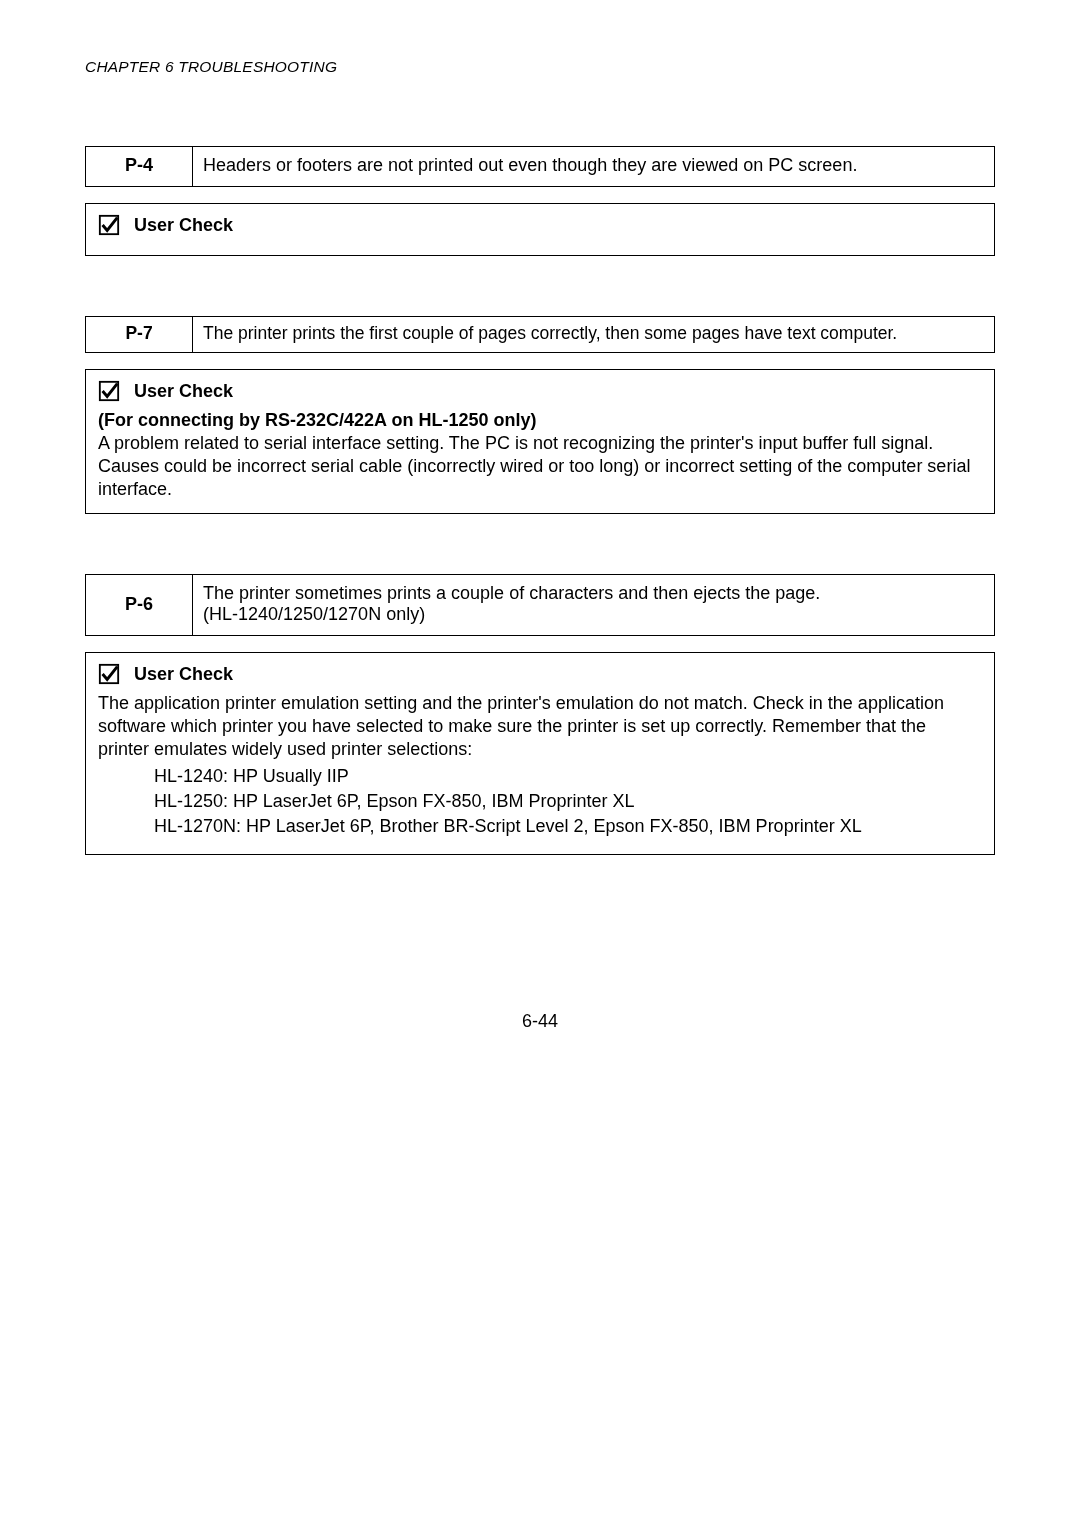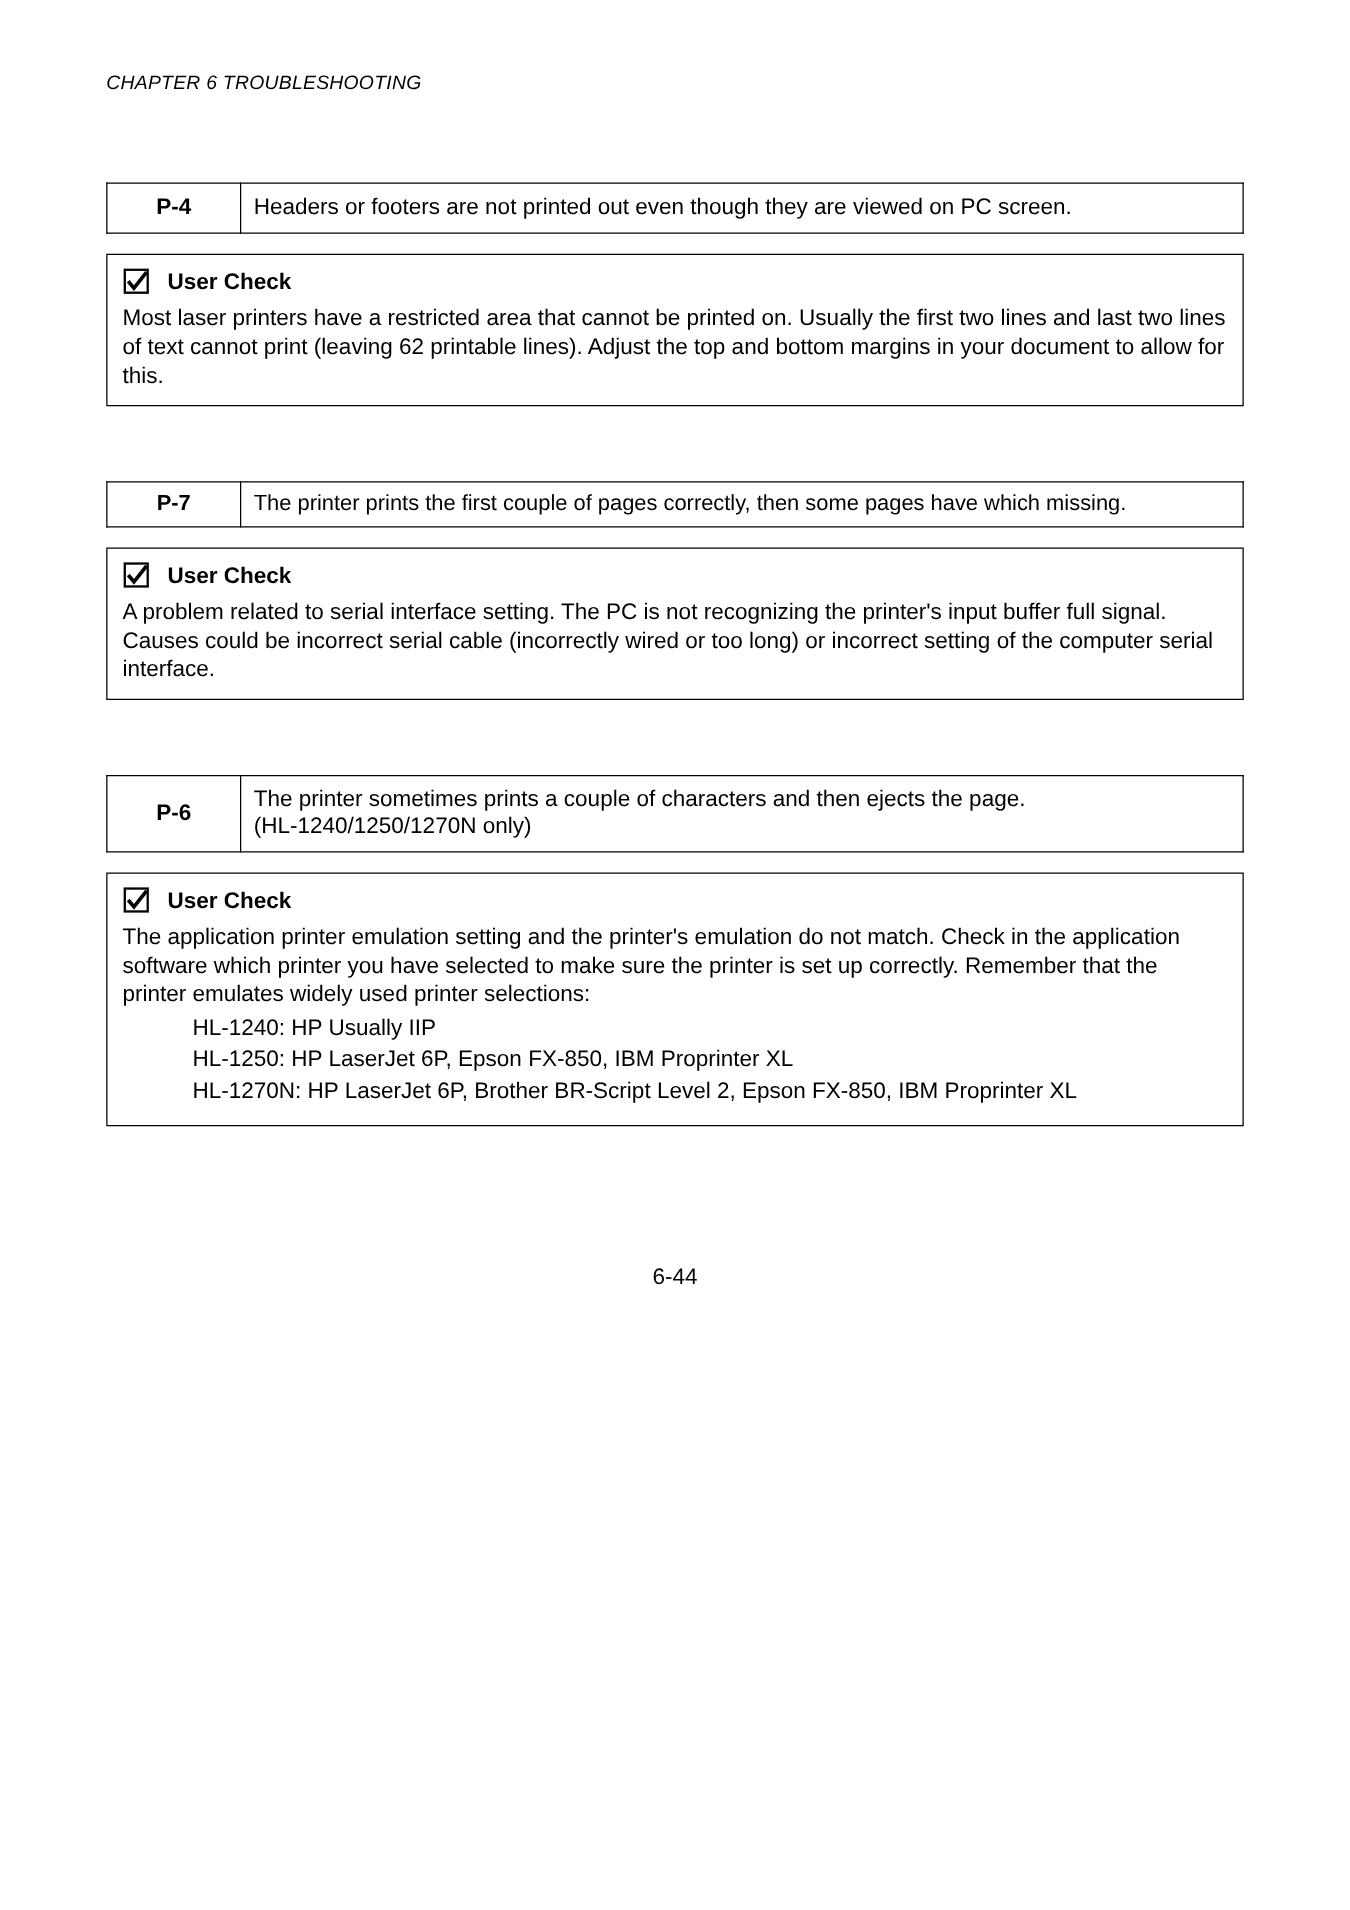--- a/index.html
+++ b/index.html
@@ -101,43 +101,43 @@
 
   <div class="usercheck-box">
     <div class="uc-heading">
       <svg class="uc-icon" viewBox="0 0 24 24">
         <rect x="1" y="1" width="22" height="22" fill="#000"></rect>
         <rect x="3" y="3" width="18" height="18" fill="#fff"></rect>
         <polyline points="5,12 10,18 21,4" fill="none" stroke="#000" stroke-width="3.2"></polyline>
       </svg>
       <span class="label">User Check</span>
     </div>
-    <div class="body-text">Most laser printers have a restricted area that cannot be printed on.  Usually the first two lines and last two lines of text cannot print (leaving 62 printable lines).  Adjust the top and bottom margins in your document to allow for this.</div>
   </div>
 
   <div class="section-gap"></div>
 
   <table class="p-table small">
     <tbody>
         <tr>
       <td class="code">P-7</td>
-      <td>The printer prints the first couple of pages correctly, then some pages have which missing.</td>
+      <td>The printer prints the first couple of pages correctly, then some pages have text computer.</td>
     </tr>
   </tbody>
     </table>
 
   <div class="usercheck-box">
     <div class="uc-heading">
       <svg class="uc-icon" viewBox="0 0 24 24">
         <rect x="1" y="1" width="22" height="22" fill="#000"></rect>
         <rect x="3" y="3" width="18" height="18" fill="#fff"></rect>
         <polyline points="5,12 10,18 21,4" fill="none" stroke="#000" stroke-width="3.2"></polyline>
       </svg>
       <span class="label">User Check</span>
     </div>
+    <div class="bold body-text">(For connecting by RS-232C/422A on HL-1250 only)</div>
     <div class="body-text">A problem related to serial interface setting.  The PC is not recognizing the printer's input buffer full signal.  Causes could be incorrect serial cable (incorrectly wired or too long) or incorrect setting of the computer serial interface.</div>
   </div>
 
   <div class="section-gap"></div>
 
   <table class="p-table">
     <tbody>
         <tr>
       <td class="code">P-6</td>
       <td>

